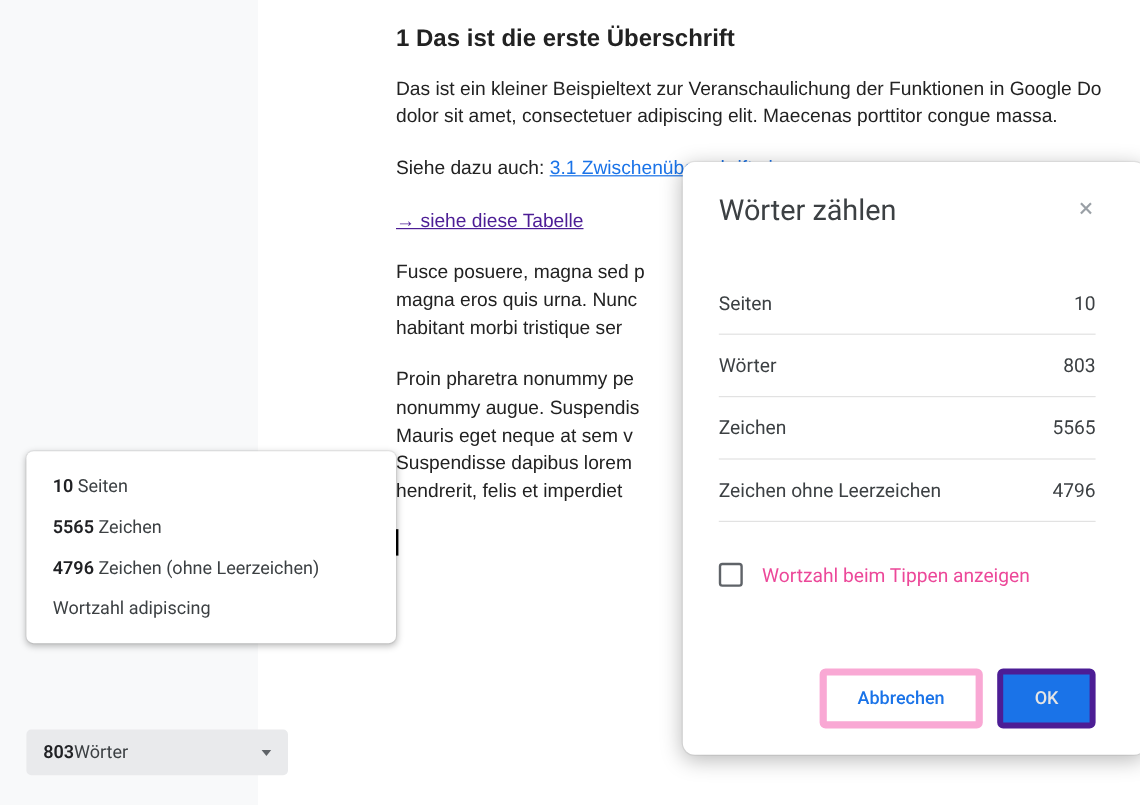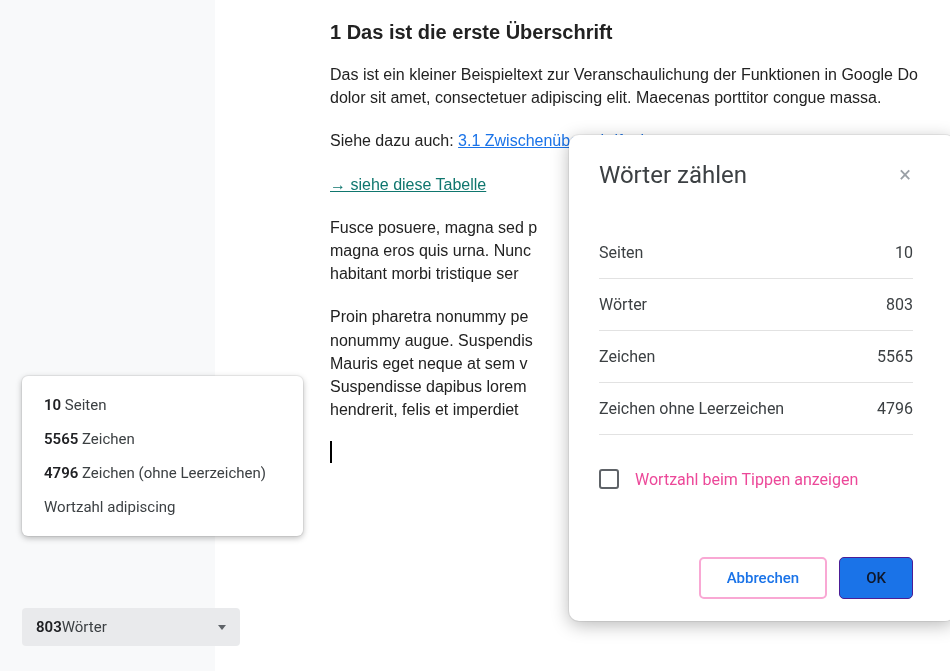--- a/index.html
+++ b/index.html
@@ -43,36 +43,36 @@
     }
     .doc-content p {
       font-size: 16px;
       margin-bottom: 20px;
     }
     .doc-content a.inline-link {
       color: #1a73e8;
       text-decoration: underline;
     }
     .doc-content a.table-link {
-      color: #0f766e;
+      color: #4c1d95;
       text-decoration: underline;
     }
     .cursor-line {
       width: 1px;
       height: 22px;
       border-left: 2px solid #000;
       margin-top: 4px;
     }
 
     
     .popup-menu {
       position: absolute;
       left: 22px;
       top: 376px;
-      width: 281px;
+      width: 308px;
       background: #fff;
       border-radius: 6px;
       box-shadow: 0 2px 6px rgba(0,0,0,0.28),0 0 0 1px rgba(0,0,0,0.05);
       padding: 12px 0;
       z-index: 50;
       font-family: 'Google Sans', Roboto, Arial, sans-serif;
     }
     .popup-menu .menu-item {
       padding: 8px 22px;
       font-size: 15px;
@@ -181,27 +181,27 @@
     .btn {
       padding: 10px 26px;
       border-radius: 5px;
       font-size: 15px;
       font-weight: 500;
       cursor: pointer;
       font-family: inherit;
     }
     .btn-cancel {
       background: #fff;
-      border: 2px solid #f9a8d4;
+      border: 6px solid #f9a8d4;
       color: #1a73e8;
     }
     .btn-ok {
       background: #1a73e8;
-      border: 1px solid #4c1d95;
-      color: #0f172a;
+      border: 5px solid #4c1d95;
+      color: #e5e5e5;
     }
   </style>
 </head>
 <body>
 
 <div class="left-gutter"></div>
 
 <div class="doc-content">
   <h2>1 Das ist die erste Überschrift</h2>
   <p>Das ist ein kleiner Beispieltext zur Veranschaulichung der Funktionen in Google Do dolor sit amet, consectetuer adipiscing elit. Maecenas porttitor congue massa.</p>

